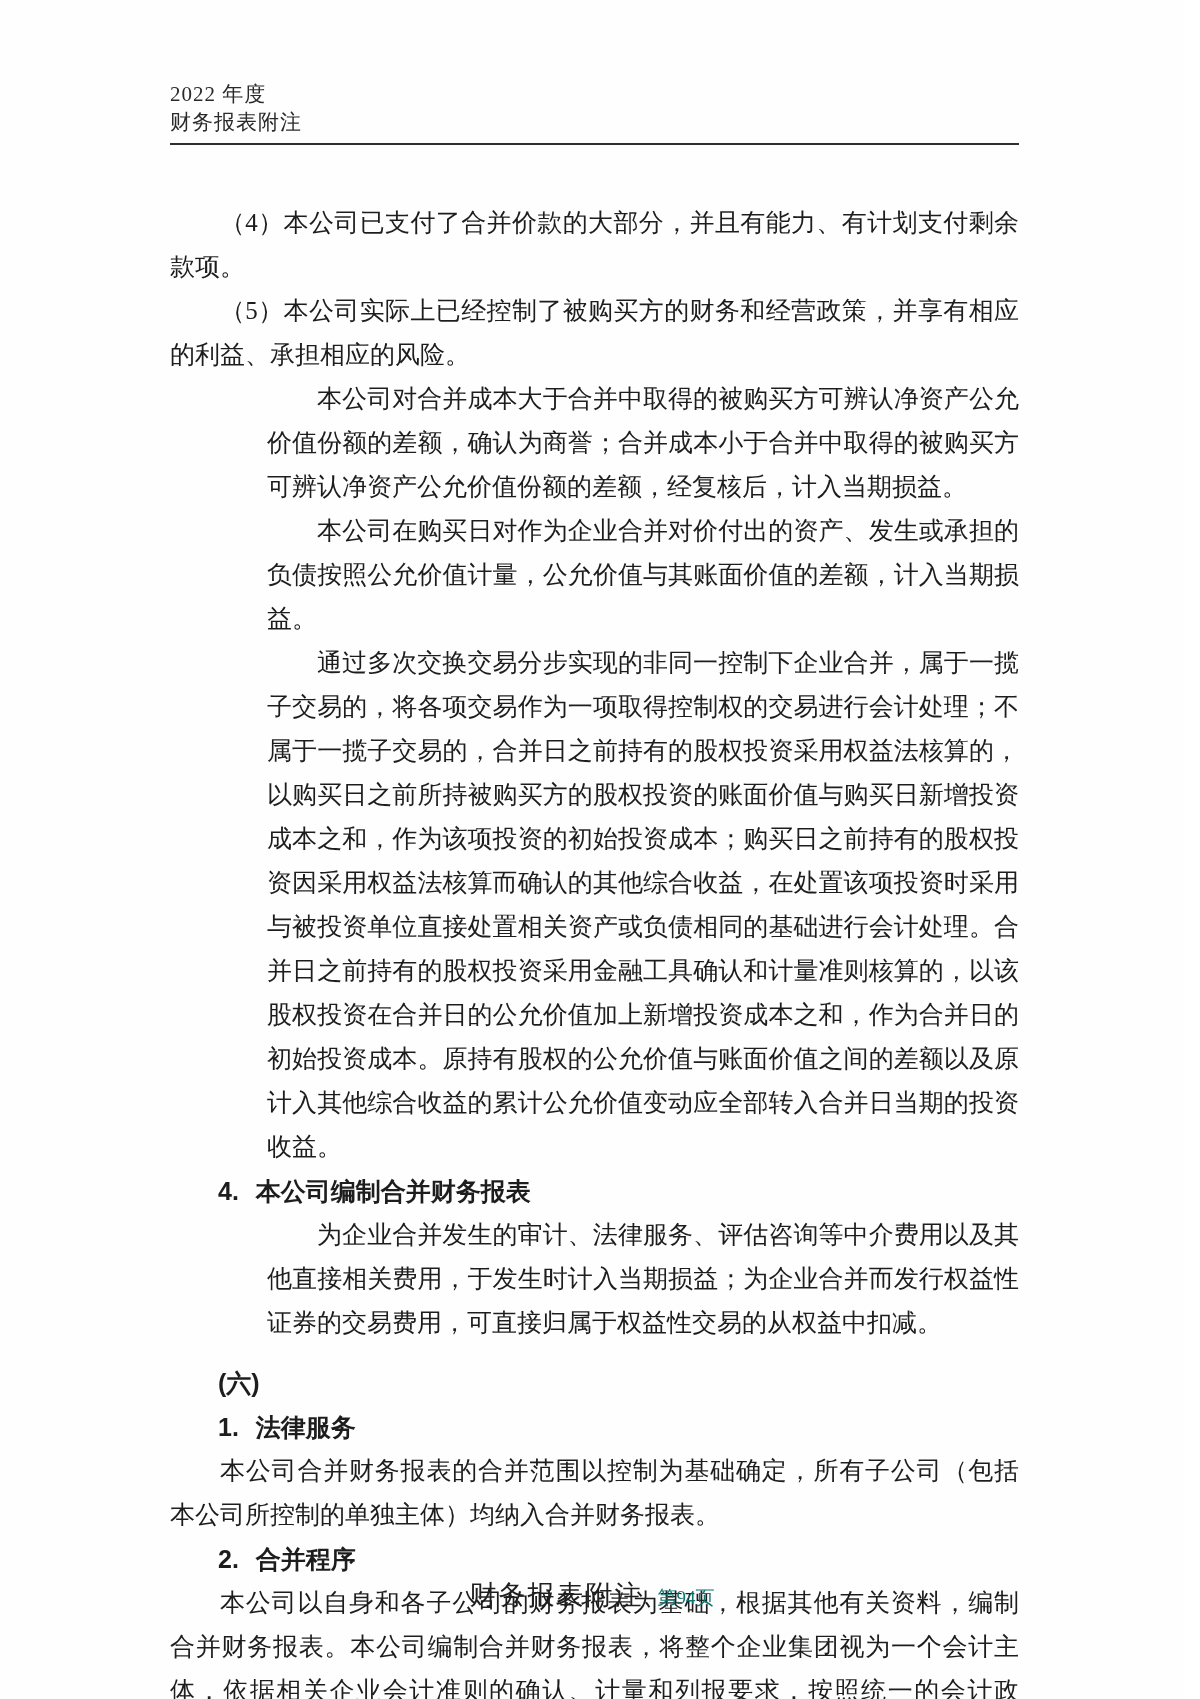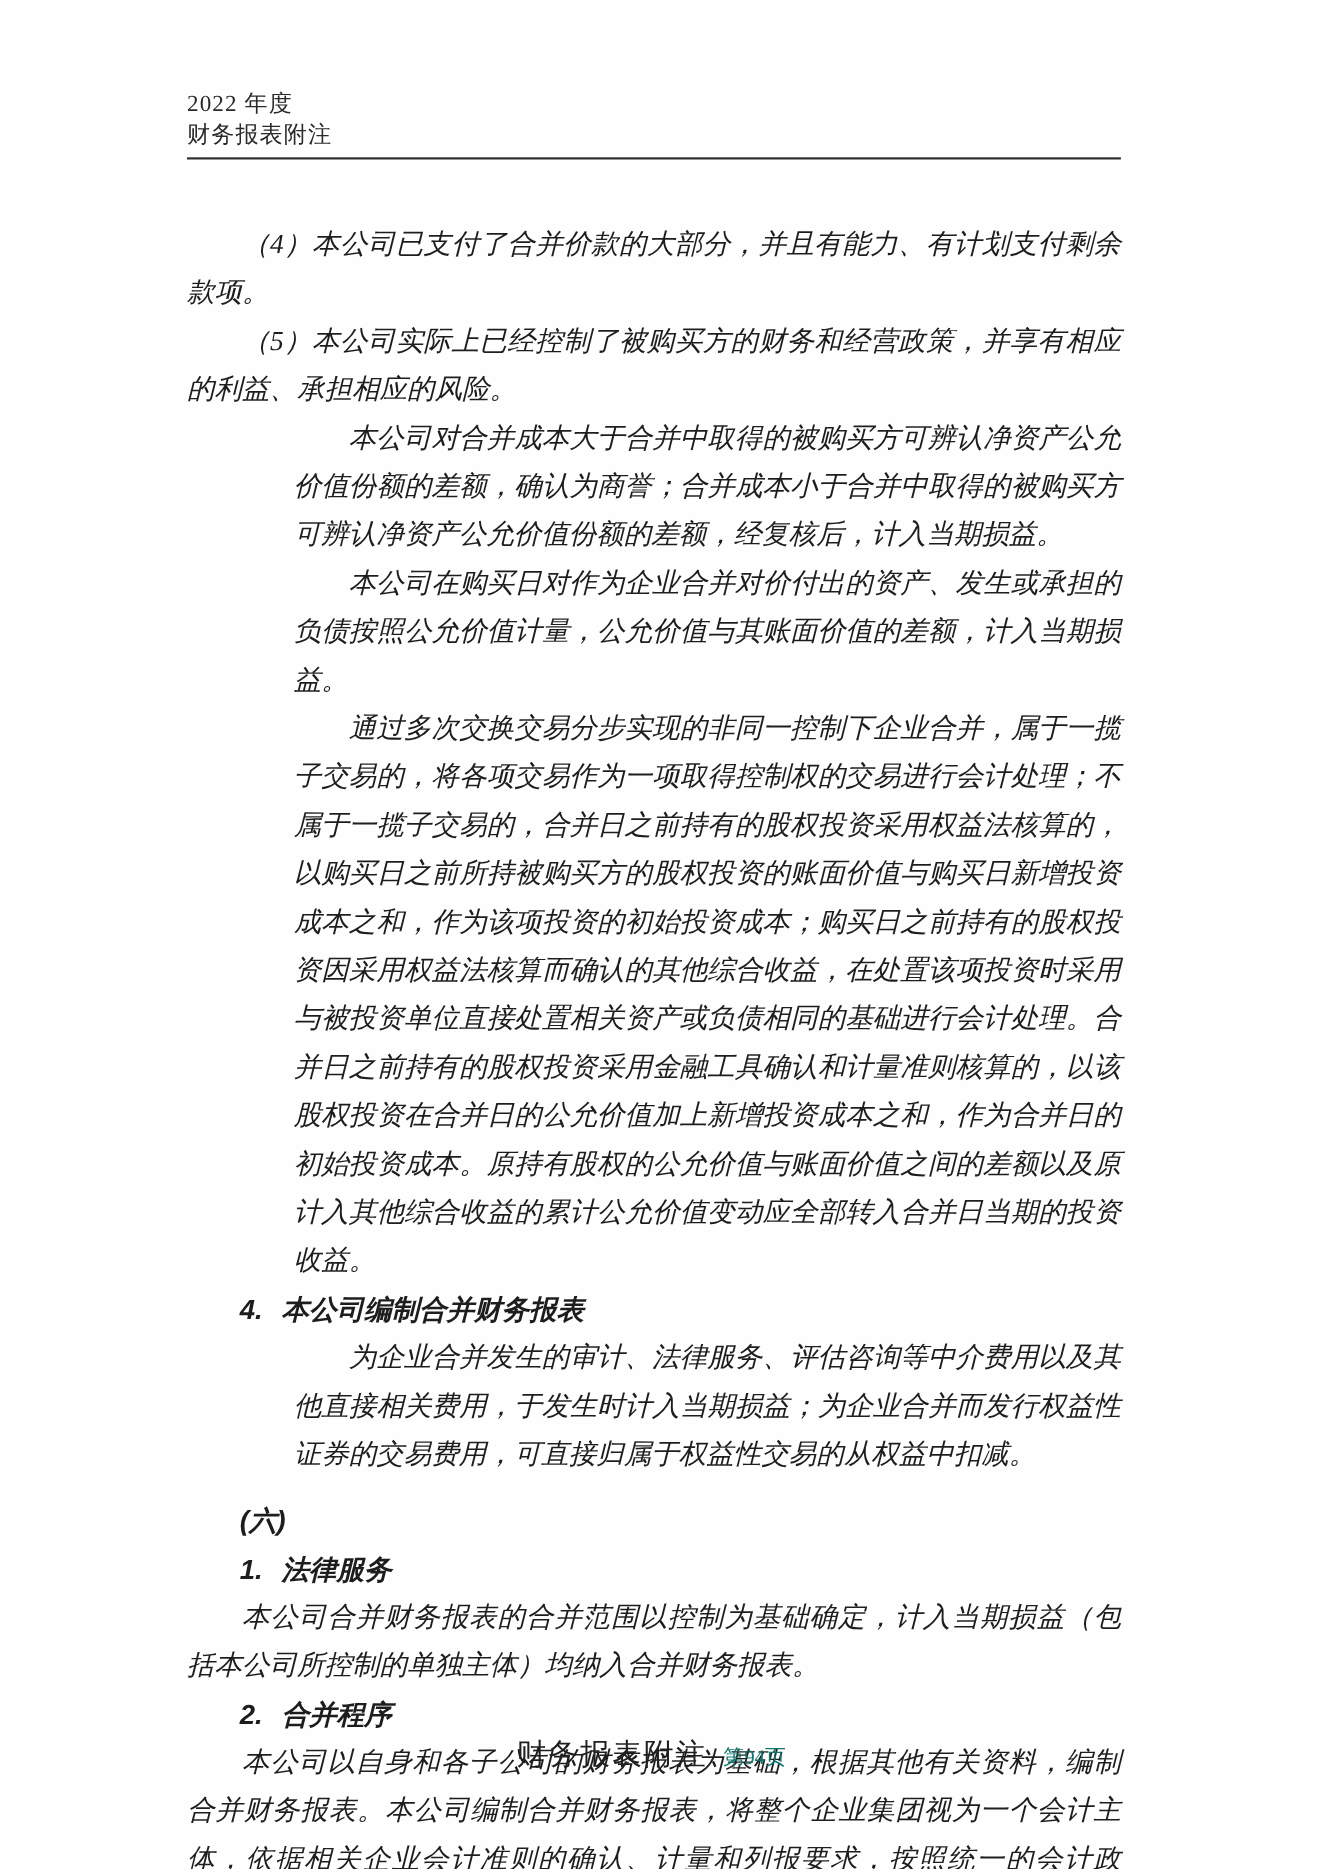--- a/index.html
+++ b/index.html
@@ -26,21 +26,21 @@
     margin: 7px 0 0 0;
     width: 100%;
   }
   .doc-body {
     margin-top: 56px;
     font-size: 25px;
     line-height: 44px;
     text-align: justify;
     text-justify: inter-ideograph;
   }
-  .doc-body p, .doc-body h2, .doc-body h3 { margin: 0; padding: 0; font-style: italic; }
+  .doc-body p, .doc-body h2, .doc-body h3 { margin: 0; padding: 0; }
   .p-indent { text-indent: 50px; }
   .p-block { margin-left: 97px !important; text-indent: 50px; }
   .h-item, .h-section {
     font-family: "Liberation Sans", "DejaVu Sans", sans-serif;
     font-weight: bold;
     font-size: 25px;
     line-height: 44px;
     display: flex;
     align-items: baseline;
     margin-left: 48px !important;
@@ -92,21 +92,21 @@
 
     <h2 class="h-section">
       <span class="h-num">(六)</span>
     </h2>
 
     <h3 class="h-item">
       <span class="h-num">1.</span>
       <span>法律服务</span>
     </h3>
 
-    <p class="p-indent">本公司合并财务报表的合并范围以控制为基础确定，计入当期损益（包括本公司所控制的单独主体）均纳入合并财务报表。</p>
+    <p class="p-indent">本公司合并财务报表的合并范围以控制为基础确定，所有子公司（包括本公司所控制的单独主体）均纳入合并财务报表。</p>
 
     <h3 class="h-item">
       <span class="h-num">2.</span>
       <span>合并程序</span>
     </h3>
 
     <p class="p-indent">本公司以自身和各子公司的财务报表为基础，根据其他有关资料，编制合并财务报表。本公司编制合并财务报表，将整个企业集团视为一个会计主体，依据相关企业会计准则的确认、计量和列报要求，按照统一的会计政策，反映本企业集团整体财务状况、经营成果和现金流量。</p>
 
   </main>
 

